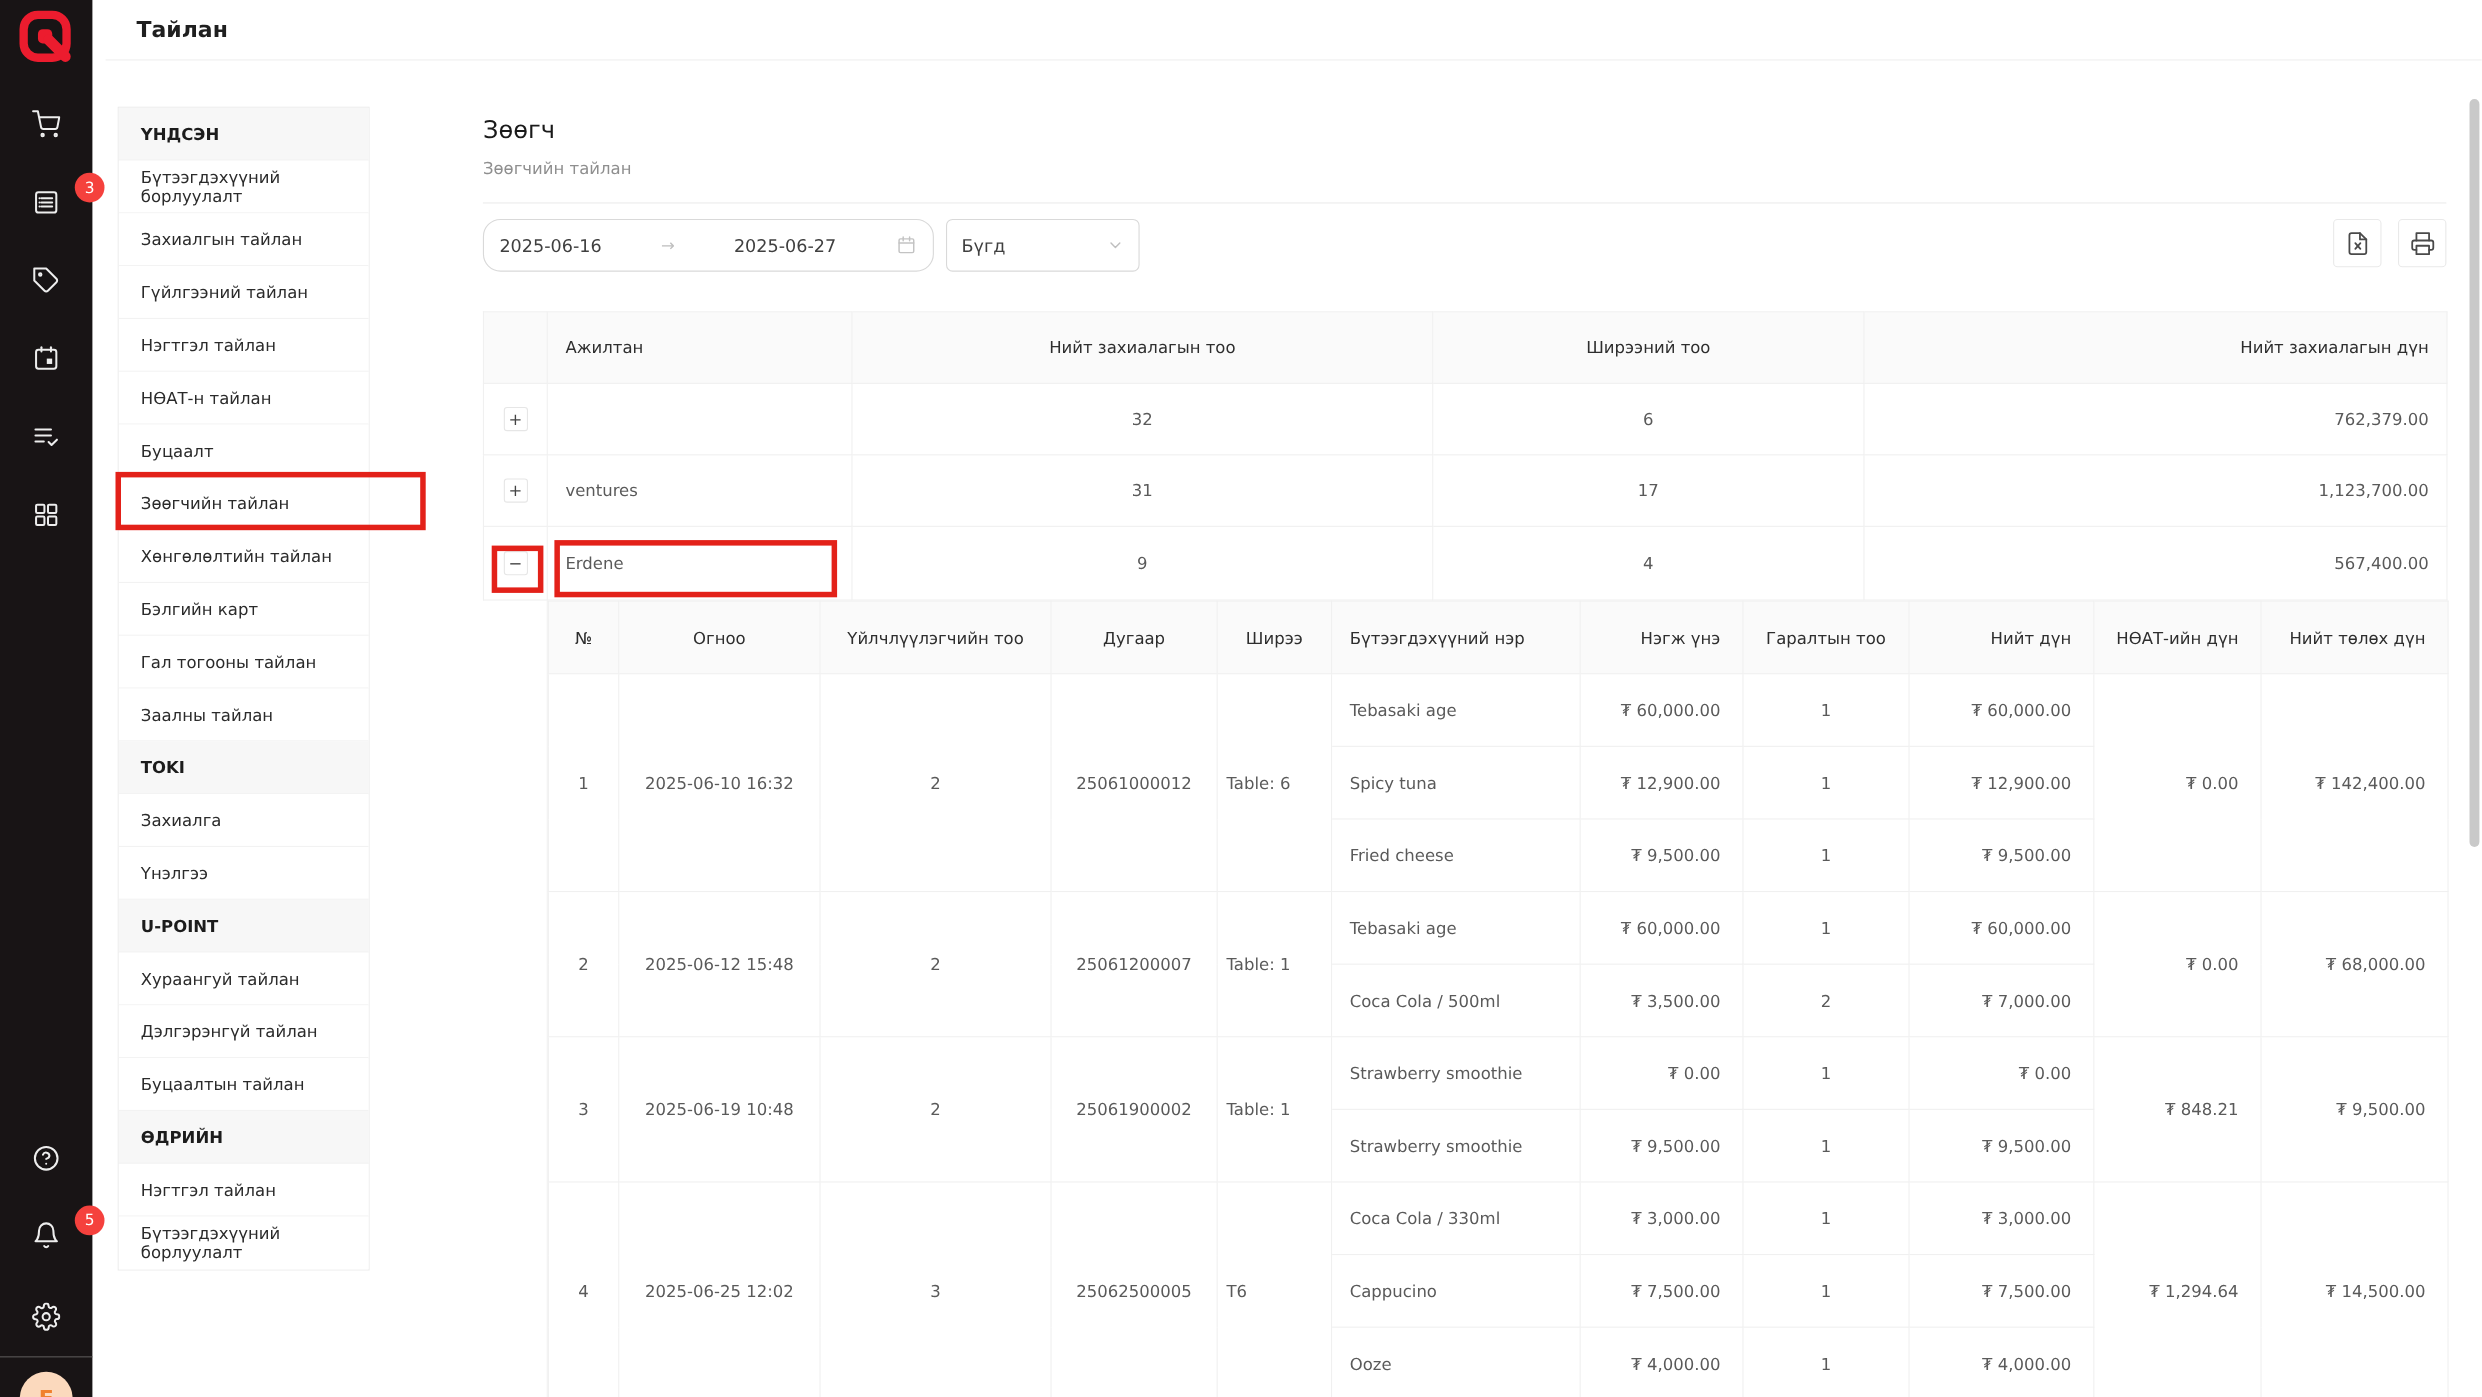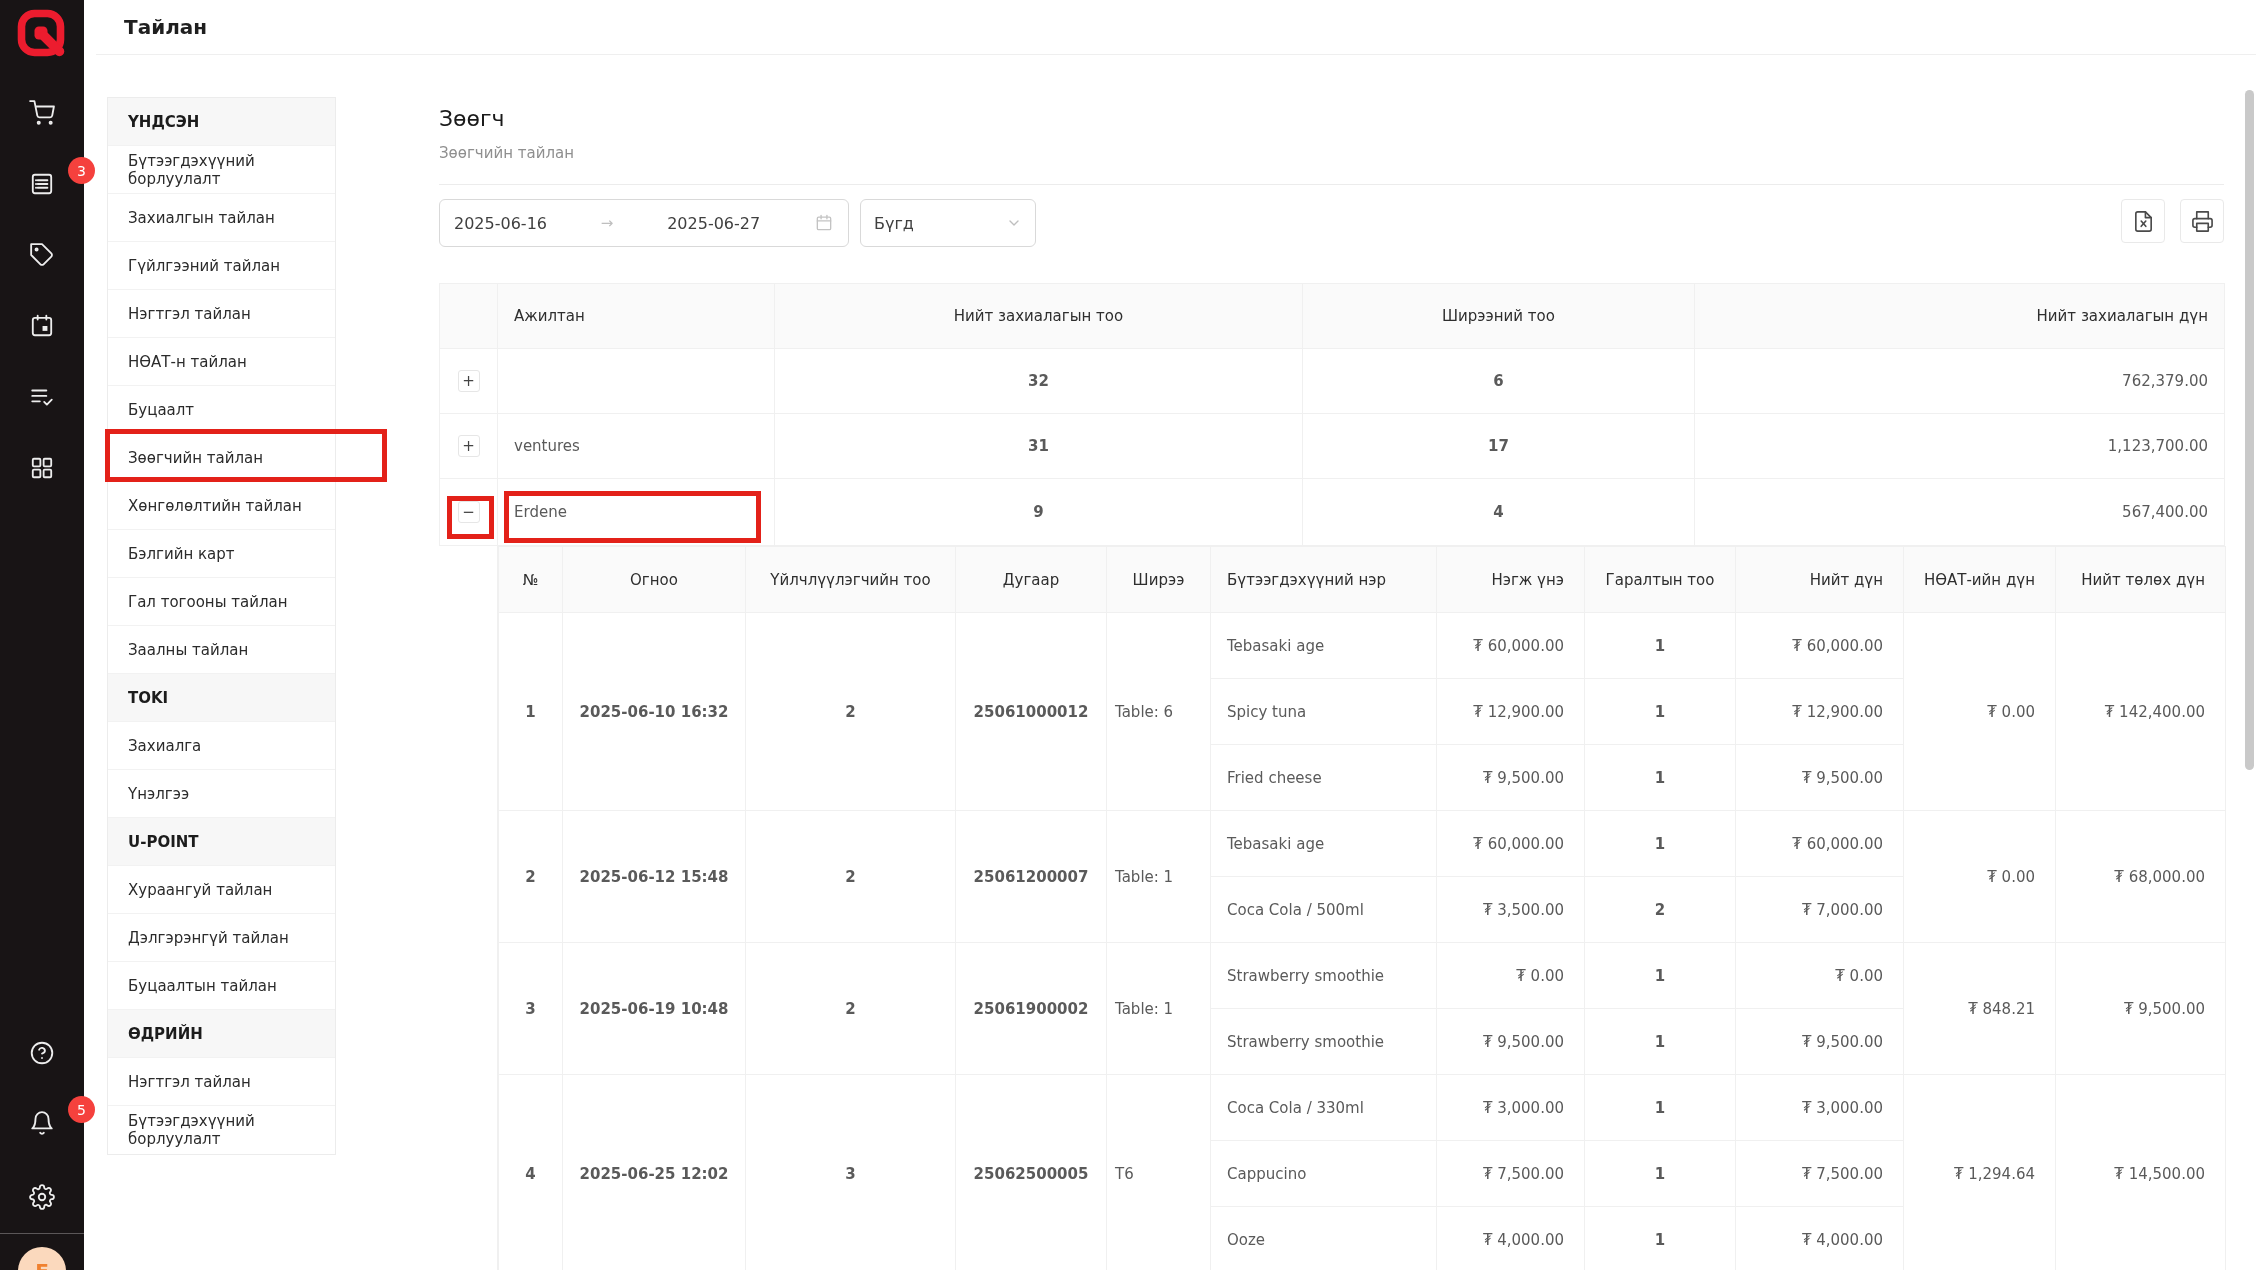--- a/index.html
+++ b/index.html
@@ -30,40 +30,40 @@
               color:#2b2b2b; border-bottom:1px solid #f2f2f2; background:#fff; cursor:pointer; }
   .side-row:last-child { border-bottom:none; }
   .side-row.section { background:#f7f7f7; font-weight:bold; color:#1c1c1c; cursor:default; }
   
   .main { position:absolute; left:439px; top:97px; width:1785px; }
   .page-title { font-size:22px; font-weight:normal; color:#1a1a1a; margin-top:9px; }
   .page-subtitle { font-size:15px; color:#8f8f8f; margin-top:13px; }
   .main-divider { height:1px; background:#ececec; margin-top:22px; }
   .filter-row { position:relative; margin-top:14px; height:48px; }
   .range-picker { position:absolute; left:0; top:0; width:410px; height:48px; border:1px solid #d9d9d9;
-                  border-radius:6px; background:#fff; display:flex; align-items:center;
+                  border-radius:16px; background:#fff; display:flex; align-items:center;
                   justify-content:space-between; padding:0 14px; font-size:16px; color:#404040; cursor:pointer;gap:20px; }
   .range-arrow { color:#bfbfbf; font-size:15px; }
   .cal-icon { width:20px; height:20px; color:#c3c3c3; }
   .select-box { position:absolute; left:421px; top:0; width:176px; height:48px; border:1px solid #d9d9d9;
                 border-radius:6px; background:#fff; display:flex; align-items:center;
                 justify-content:space-between; padding:0 13px; font-size:16px; color:#404040; cursor:pointer; }
   .chev { width:16px; height:16px; color:#bfbfbf; }
   .export-group { position:absolute; right:0; top:0; display:flex; gap:15px; }
   .icon-btn { width:44px; height:44px; border:1px solid #e9e9e9; border-radius:4px; background:#fff;
               display:flex; align-items:center; justify-content:center; color:#4a4a4a; cursor:pointer; }
   .icon-btn svg { width:23px; height:23px; }
   
   table { border-collapse:collapse; table-layout:fixed; font-size:15px; }
   .outer-table { width:1785px; margin-top:36px; }
   .outer-table th, .outer-table td { border:1px solid #f0f0f0; }
   .outer-table thead th { background:#fafafa; height:65px; font-weight:normal; color:#2e2e2e; }
   .outer-table tbody td { height:65px; color:#5a5a5a; background:#fff; }
   th.al, td.al { text-align:left; padding-left:16px; }
-  th.ac, td.ac { text-align:center;font-weight:bold; }
+  th.ac, td.ac { text-align:center; }
   th.ar, td.ar { text-align:right; padding-right:16px; }
   .expand-btn { display:inline-flex; width:22px; height:22px; border:1px solid #e6e6e6; border-radius:3px;
                 background:#fff; align-items:center; justify-content:center; font-size:15px; color:#444;
                 cursor:pointer; }
   td.c-exp { text-align:center; }
   tr.expand-row > td.spacer { border-left:none; border-bottom:none; background:#fff; }
   tr.expand-row > td.holder { padding:0; border-right:none; border-bottom:none; vertical-align:top; }
   .inner-table { width:1727px; }
   .inner-table th, .inner-table td { border:1px solid #f0f0f0; }
   .inner-table thead th { background:#fafafa; height:66px; font-weight:normal; color:#2e2e2e; }

